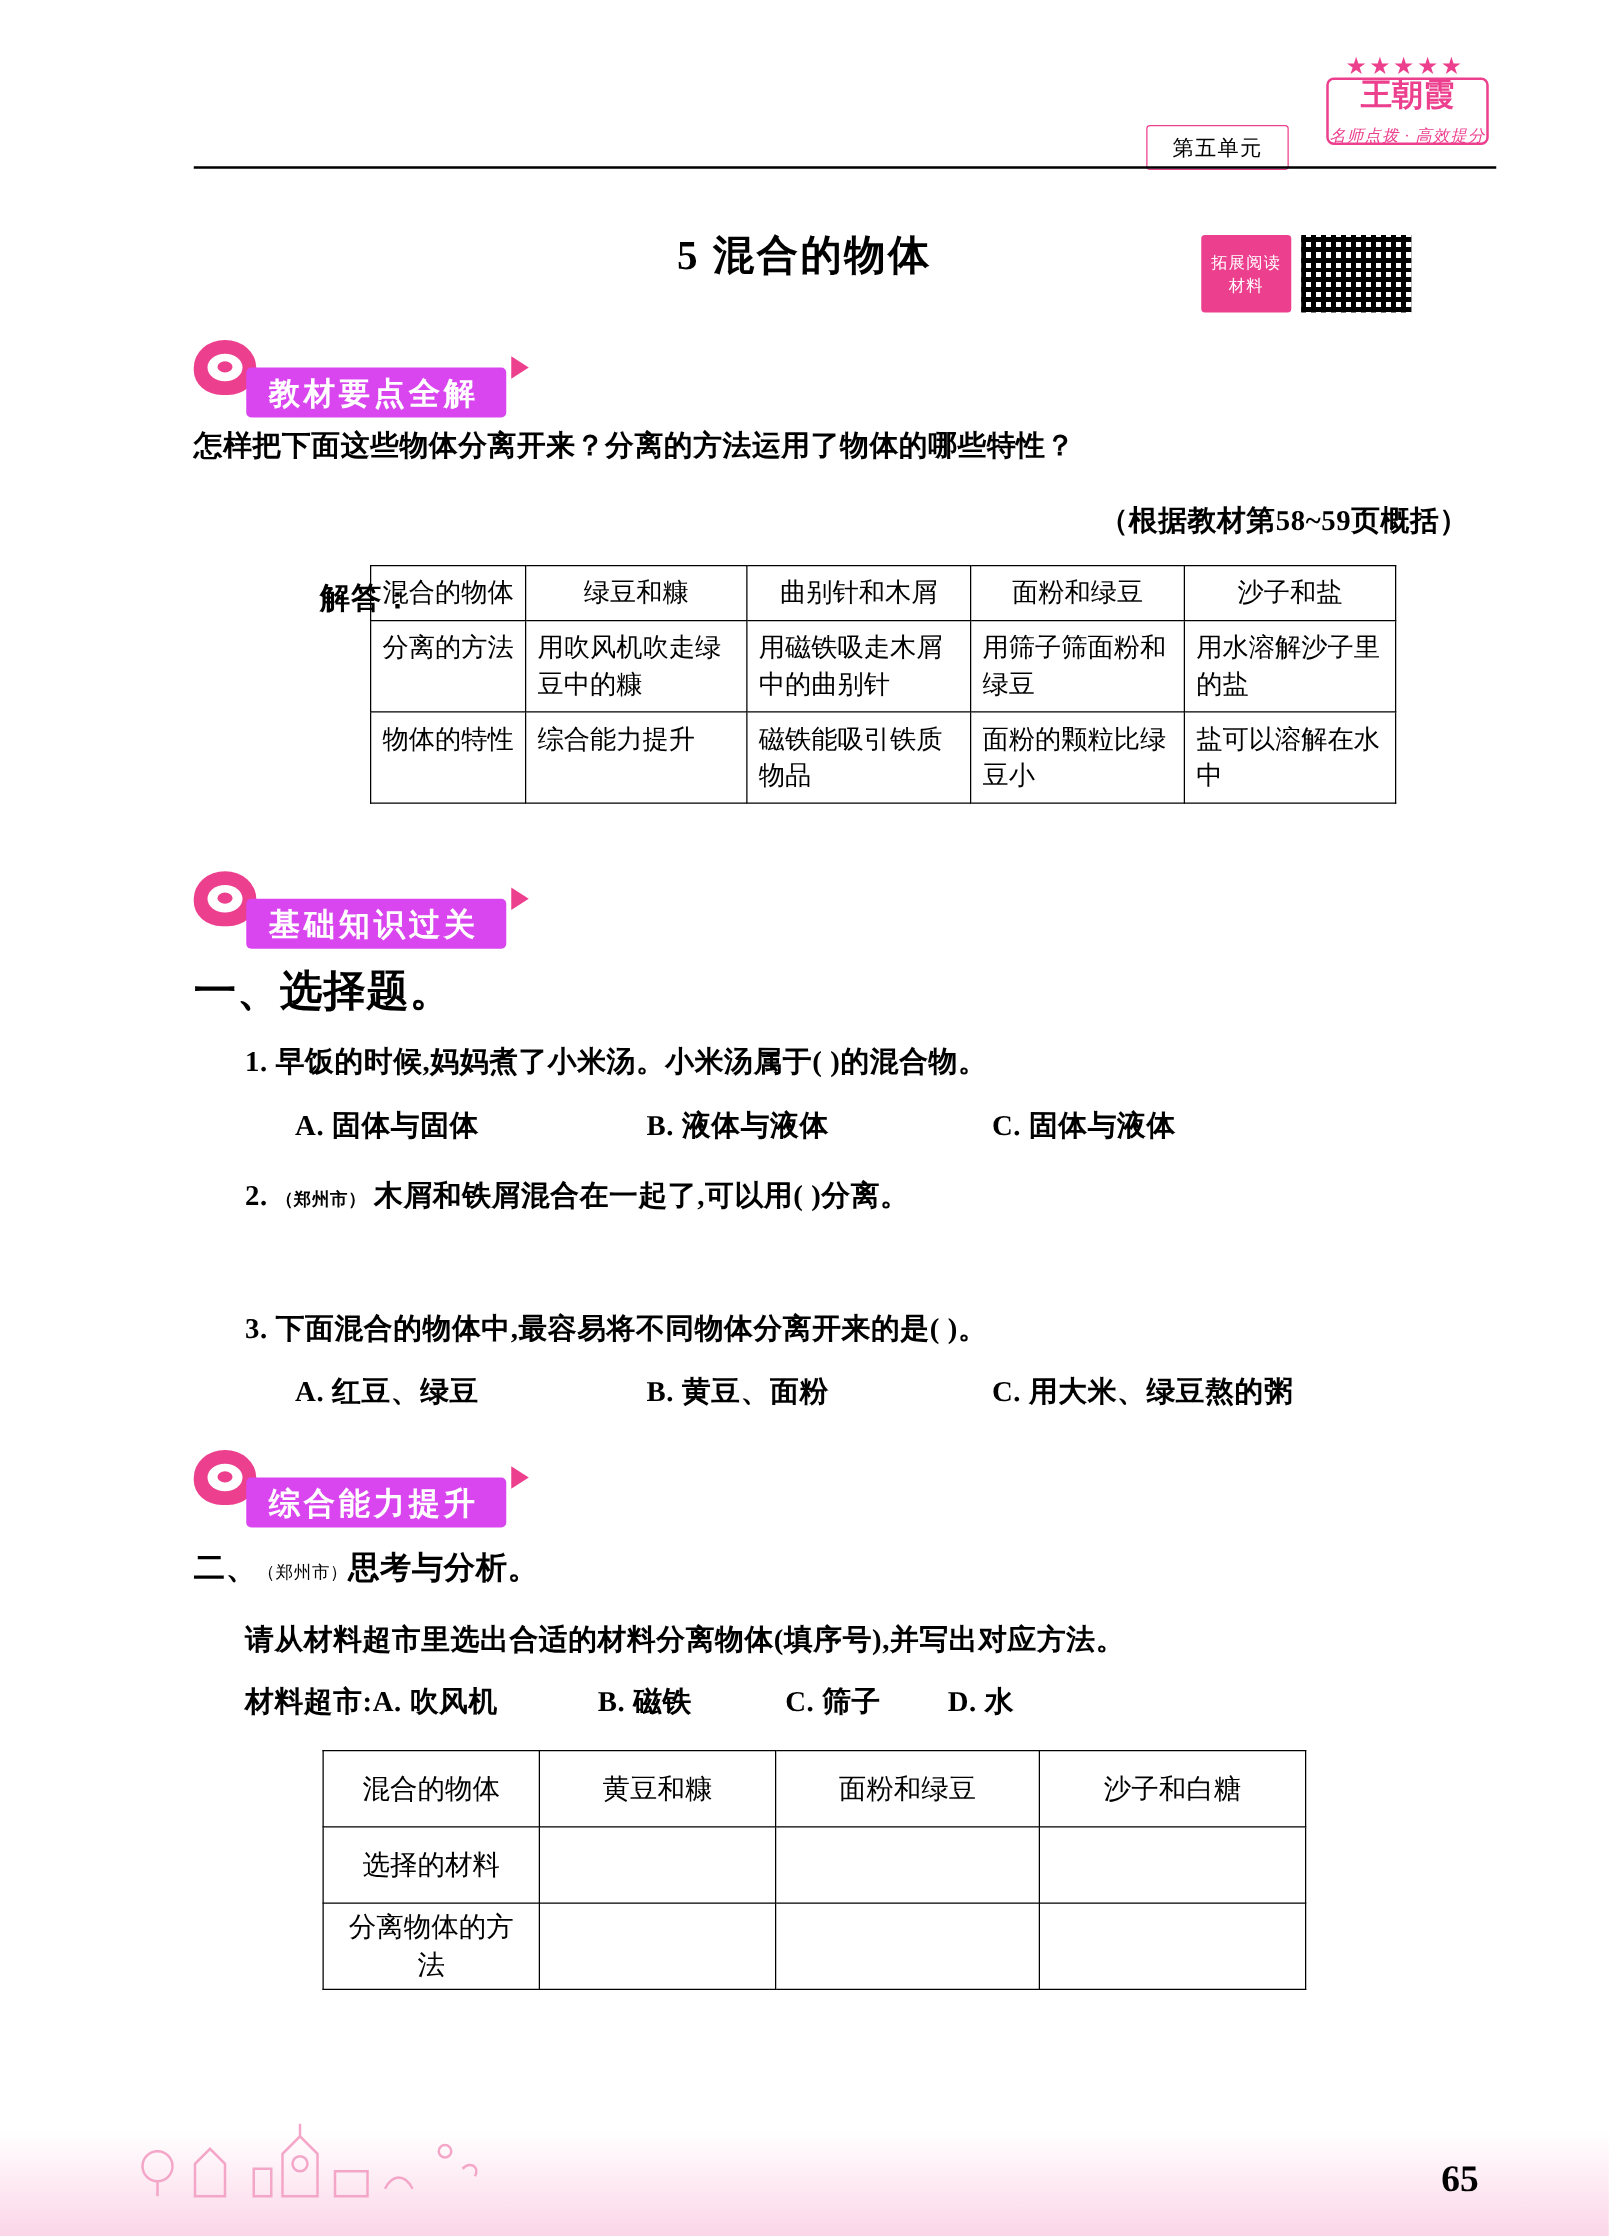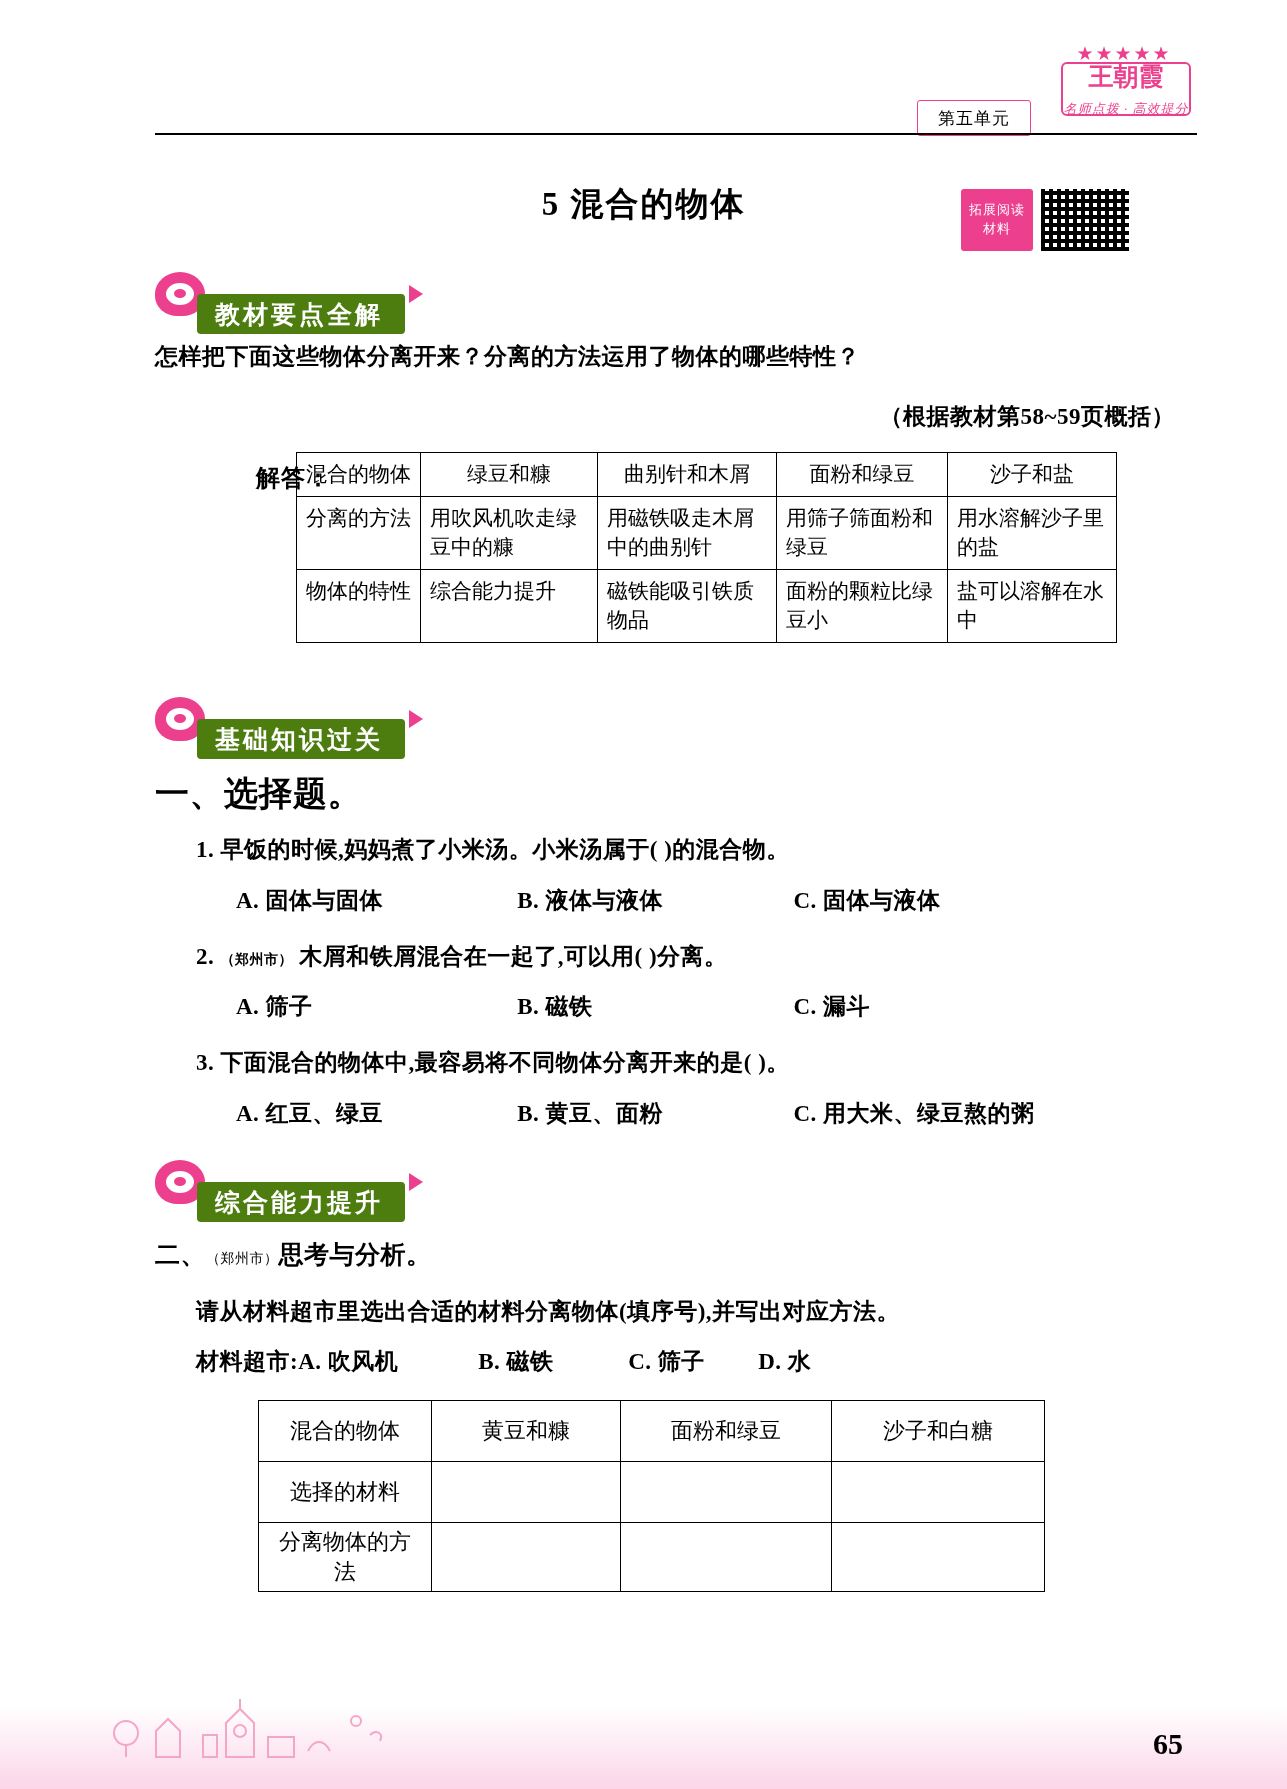--- a/index.html
+++ b/index.html
@@ -38,21 +38,21 @@
   .logo .lsub{font-size:13px;color:#ec3f8e;letter-spacing:1px;line-height:11px;font-style:italic;}
 
   
   .doc-title{
     position:absolute;left:0;top:182px;width:1287px;text-align:center;
     font-size:33px;font-weight:bold;letter-spacing:2px;
   }
 
   
   .qr-wrap{position:absolute;left:961px;top:188px;width:176px;height:64px;
-    display:flex;align-items:center;font-family:Liberation Mono, monospace;}
+    display:flex;align-items:flex-start;}
   .qr-label{
     width:72px;height:62px;background:#ec3f8e;color:#fff;border-radius:3px;
     font-size:13px;line-height:19px;display:flex;flex-direction:column;
     align-items:center;justify-content:center;letter-spacing:1px;
   }
   .qr-code{width:88px;height:62px;margin-left:8px;background:
     repeating-linear-gradient(90deg,#000 0 4px,#fff 4px 8px),
     repeating-linear-gradient(0deg,#000 0 4px,#fff 4px 8px);
     background-blend-mode:multiply;}
 
@@ -64,21 +64,21 @@
   }
   .banner .mascot:before{
     content:"";position:absolute;left:11px;top:11px;width:28px;height:22px;
     border-radius:50%;background:#fff;
   }
   .banner .mascot:after{
     content:"";position:absolute;left:19px;top:17px;width:12px;height:9px;
     border-radius:50%;background:#ec3f8e;
   }
   .banner .plate{
-    height:40px;background:#4d7c0f;border-radius:4px;
+    height:40px;background:#d946ef;border-radius:4px;
     display:flex;align-items:center;padding:0 22px 0 18px;margin-left:-8px;
     position:relative;
     margin-top:40px;
   }
   .banner .plate span{
     color:#fff;font-size:25px;font-weight:bold;letter-spacing:3px;
     font-family:"Liberation Sans","DejaVu Sans",sans-serif;
   }
   .banner .tail{
     width:0;height:0;margin-left:4px;
@@ -192,25 +192,20 @@
   <div class="ptext" style="left:236px;top:884px;width:1000px;">
     <span style="display:inline-block;width:275px">A. 固体与固体</span>
     <span style="display:inline-block;width:270px">B. 液体与液体</span>
     <span style="display:inline-block;">C. 固体与液体</span>
   </div>
 
   <div class="ptext" style="left:196px;top:940px;width:1000px;">
     <span>2.</span>
     <span class="small-paren">（郑州市）</span>
     <span>木屑和铁屑混合在一起了,可以用(        )分离。</span>
-  </div>
-  <div class="ptext" style="left:236px;top:990px;width:1000px;">
-    <span style="display:inline-block;width:275px">A. 筛子</span>
-    <span style="display:inline-block;width:270px">B. 磁铁</span>
-    <span style="display:inline-block;">C. 漏斗</span>
   </div>
 
   <div class="ptext" style="left:196px;top:1046px;width:1000px;">
     <span>3.</span>
     <span>下面混合的物体中,最容易将不同物体分离开来的是(        )。</span>
   </div>
   <div class="ptext" style="left:236px;top:1097px;width:1000px;">
     <span style="display:inline-block;width:275px">A. 红豆、绿豆</span>
     <span style="display:inline-block;width:270px">B. 黄豆、面粉</span>
     <span style="display:inline-block;">C. 用大米、绿豆熬的粥</span>

